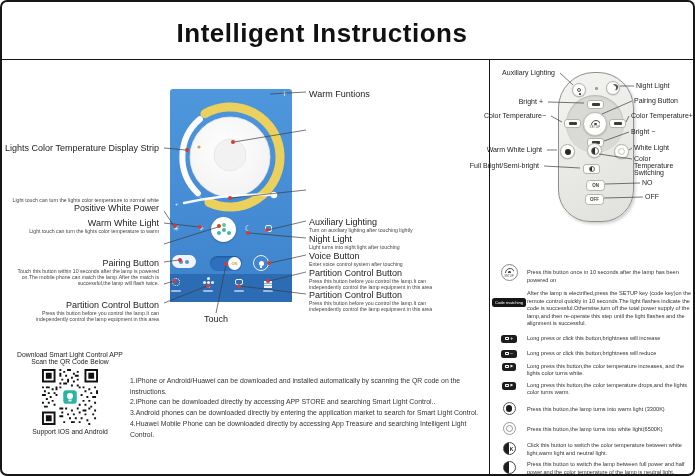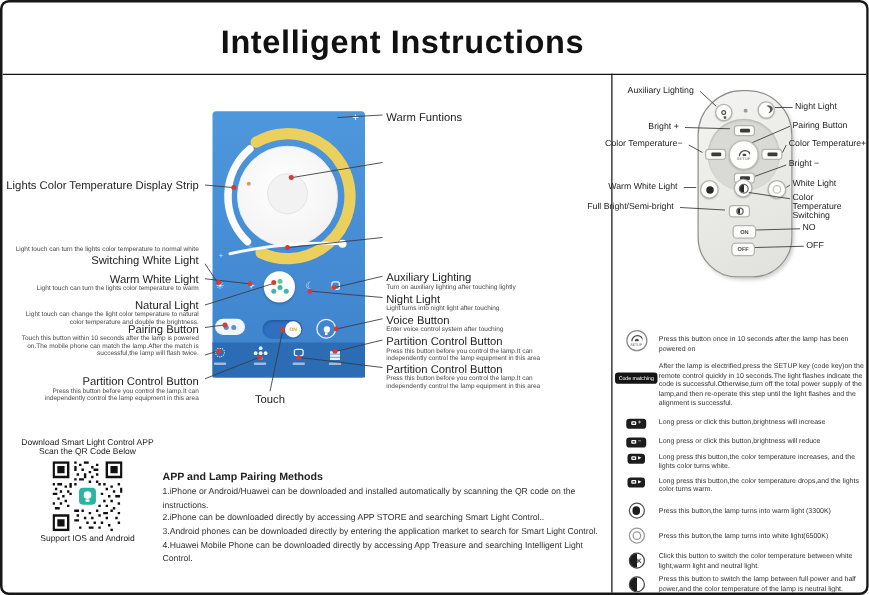--- a/index.html
+++ b/index.html
@@ -195,29 +195,25 @@
       <div class="bar-lbl" style="left:64px;"></div>
         <div class="bar-lbl" style="left:93px;"></div>
     </div>
   </div>
 
   <div class="al" style="top:141px;">
     <div class="t">Lights Color Temperature Display Strip</div>
   </div>
   <div class="al" style="top:195px;">
     <div class="n">Light touch can turn the lights color temperature to normal white</div>
-    <div class="t">Switching White Light</div>
+    <div class="t">Positive White Power</div>
   </div>
   <div class="al" style="top:216px;">
     <div class="t">Warm White Light</div>
     <div class="n">Light touch can turn the lights color temperature to warm</div>
-  </div>
-  <div class="al" style="top:237px;">
-    <div class="t">Natural Light</div>
-    <div class="n">Light touch can change the light color temperature to natural color temperature and double the brightness.</div>
   </div>
   <div class="al" style="top:256px;">
     <div class="t">Pairing Button</div>
     <div class="n">Touch this button within 10 seconds after the lamp is powered on.The mobile phone can match the lamp.After the match is successful,the lamp will flash twice.</div>
   </div>
   <div class="al" style="top:298px;">
     <div class="t">Partition Control Button</div>
     <div class="n">Press this button before you control the lamp.It can independently control the lamp equipment in this area</div>
   </div>
 
@@ -257,21 +253,20 @@
         <path fill="#111" d="M9 0h1v1H9z M11 1h1v1h-1z M13 0h2v1h-2z M16 2h1v1h-1z M18 1h1v1h-1z M9 2h1v2H9z M12 3h1v1h-1z M15 4h1v1h-1z M17 3h2v1h-2z M10 5h1v1h-1z M13 5h1v2h-1z M16 6h1v1h-1z M18 5h1v1h-1z M9 7h1v1H9z M11 7h2v1h-2z M15 8h1v1h-1z M18 8h1v1h-1z M0 9h1v1H0z M2 9h2v1H2z M5 10h1v1H5z M7 9h1v2H7z M1 11h1v1H1z M3 12h1v1H3z M6 12h1v1H6z M0 13h2v1H0z M4 14h1v1H4z M7 13h1v1H7z M2 15h1v1H2z M5 16h1v1H5z M0 17h1v1H0z M3 17h1v1H3z M6 18h1v1H6z M1 19h2v1H1z M9 9h1v1H9z M19 9h1v1h-1z M21 9h1v1h-1z M24 10h1v1h-1z M27 9h1v1h-1z M22 11h1v1h-1z M25 12h1v1h-1z M28 11h1v2h-1z M20 13h1v1h-1z M23 14h1v1h-1z M26 14h2v1h-2z M21 16h1v1h-1z M24 16h1v1h-1z M27 17h1v1h-1z M19 18h1v1h-1z M22 18h1v1h-1z M25 19h1v1h-1z M9 20h2v1H9z M12 20h1v1h-1z M15 21h1v1h-1z M18 20h1v1h-1z M21 21h2v1h-2z M24 20h1v1h-1z M27 21h1v1h-1z M10 22h1v1h-1z M13 23h1v1h-1z M16 23h1v1h-1z M19 22h1v1h-1z M22 23h1v1h-1z M26 23h1v1h-1z M9 24h2v1H9z M14 25h1v1h-1z M17 25h1v1h-1z M20 25h1v1h-1z M23 26h1v1h-1z M27 25h1v1h-1z M11 27h1v1h-1z M15 27h2v1h-2z M19 27h1v1h-1z M24 28h1v1h-1z"></path>
         <rect x="11" y="11" width="7" height="7" rx="1.6" fill="#2bb3a3"></rect>
         <circle cx="14.5" cy="14" r="1.6" fill="#fff"></circle>
         <rect x="13.7" y="15.8" width="1.6" height="1" fill="#fff"></rect>
       </svg>
     </div>
     <div class="cap">Support IOS and Android</div>
   </div>
 
   <div class="pm">
-    <div class="h">APP and Lamp Pairing Methods</div>
     <div class="i">1.iPhone or Android/Huawei can be downloaded and installed automatically by scanning the QR code on the instructions.</div>
     <div class="i">2.iPhone can be downloaded directly by accessing APP STORE and searching Smart Light Control..</div>
     <div class="i">3.Android phones can be downloaded directly by entering the application market to search for Smart Light Control.</div>
     <div class="i">4.Huawei Mobile Phone can be downloaded directly by accessing App Treasure and searching Intelligent Light Control.</div>
   </div>
 
   <div class="remote">
     <div class="rbtn" style="left:13px; top:10px; width:14px; height:14px;">
         <span class="bulb-ic"></span>
       </div>

